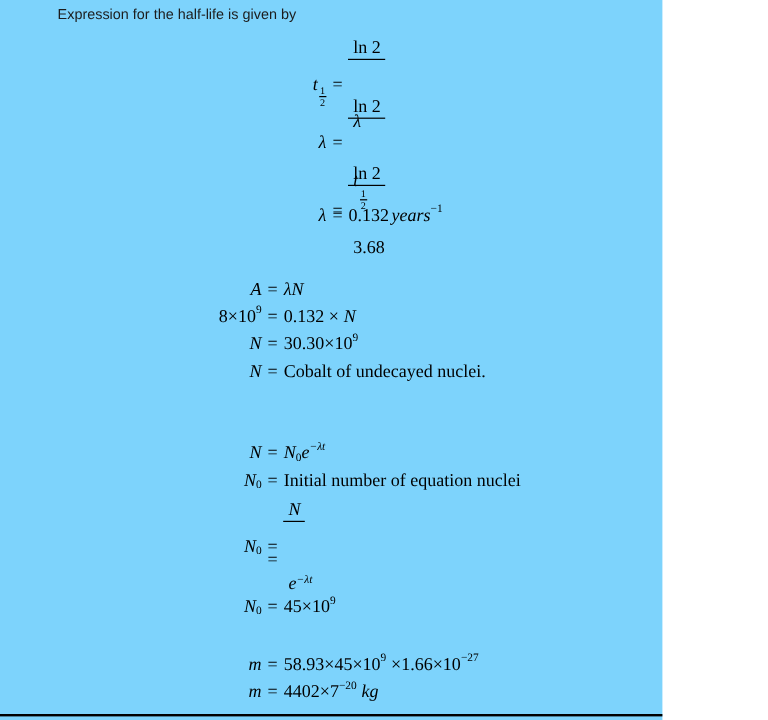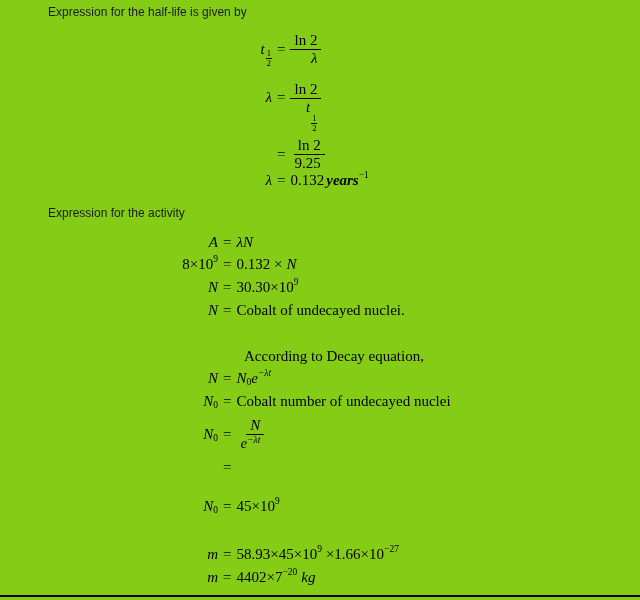--- a/index.html
+++ b/index.html
@@ -1,38 +1,38 @@
 <!DOCTYPE html>
 <html><head>
 <meta charset="utf-8">
 <style>
   html,body{margin:0;padding:0;background:#fff;}
-  .page{position:relative;width:640px;height:600px;background:#84cc16;overflow:hidden;
+  .page{position:relative;width:552px;height:600px;background:#7dd3fc;overflow:hidden;
         font-family:"Liberation Serif",serif;color:#000;}
   .heading{position:absolute;font-family:"Liberation Sans",sans-serif;
            font-size:12px;color:#1c1c1c;white-space:nowrap;}
   .caption{position:absolute;font-size:15px;color:#000;white-space:nowrap;}
   .mrow{position:absolute;display:flex;align-items:center;font-size:15px;white-space:nowrap;}
   .lhs{display:flex;justify-content:flex-end;align-items:center;}
   .b1 .lhs{width:112px;}
   .b2 .lhs{width:68px;}
   .rhs{display:flex;align-items:center;}
   .eq{margin:0 5px;}
   .i{font-style:italic;}
-  .frac{display:inline-flex;flex-direction:column;align-items:flex-end;line-height:1.15;}
+  .frac{display:inline-flex;flex-direction:column;align-items:flex-start;line-height:1.15;gap:44px;}
   .frac .num{border-bottom:1px solid #000;padding:0 4px;}
   .frac .den{padding:0 4px;}
   .shift5{position:relative;top:5px;}
   .sup{font-size:9.5px;position:relative;top:-5px;line-height:1;}
   .sub{font-size:9.5px;position:relative;top:4px;line-height:1;}
   .mfrac{display:inline-flex;flex-direction:column;align-items:center;
          font-size:8.5px;line-height:1.05;position:relative;top:9px;margin-left:1px;}
   .mfrac .m2{border-top:1px solid #000;padding:0 1px;}
   .gapl{margin-left:4px;}
-  .gaps{margin-left:2px;font-weight:bold;}
+  .gaps{margin-left:2px;}
   .rule{position:absolute;left:0;top:595px;width:640px;height:2px;background:#000;}
 </style>
 </head>
 <body>
 
 <div class="page">
 
   <div class="heading" style="left:48px;top:5px">Expression for the half-life is given by</div>
 
   <div class="mrow b1" style="left:160px;top:32px">
@@ -67,38 +67,37 @@
       </span>
     </div>
   </div>
 
   <div class="mrow b1" style="left:160px;top:137px">
     <div class="lhs"></div>
     <div class="rhs">
       <span class="eq">=</span>
       <span class="frac">
         <span class="num">ln 2</span>
-        <span class="den">9.25</span>
+        <span class="den">3.68</span>
       </span>
     </div>
   </div>
 
   <div class="mrow b1" style="left:160px;top:172px">
     <div class="lhs">
       <span class="i">λ</span>
     </div>
     <div class="rhs">
       <span class="eq">=</span>
       <span>0.132</span>
       <span class="i gaps">years</span>
       <span class="sup">−1</span>
     </div>
   </div>
 
-  <div class="heading" style="left:48px;top:206px">Expression for the activity</div>
 
   <div class="mrow b2" style="left:150px;top:234px">
     <div class="lhs">
       <span class="i">A</span>
     </div>
     <div class="rhs">
       <span class="eq">=</span>
       <span class="i">λN</span>
     </div>
   </div>
@@ -129,21 +128,20 @@
   <div class="mrow b2" style="left:150px;top:302px">
     <div class="lhs">
       <span class="i">N</span>
     </div>
     <div class="rhs">
       <span class="eq">=</span>
       <span>Cobalt of undecayed nuclei.</span>
     </div>
   </div>
 
-  <div class="caption" style="left:244px;top:348px">According to Decay equation,</div>
 
   <div class="mrow b2" style="left:150px;top:370px">
     <div class="lhs">
       <span class="i">N</span>
     </div>
     <div class="rhs">
       <span class="eq">=</span>
       <span class="i">N</span>
         <span class="sub">0</span>
         <span class="i">e</span>
@@ -151,21 +149,21 @@
     </div>
   </div>
 
   <div class="mrow b2" style="left:150px;top:393px">
     <div class="lhs">
       <span class="i">N</span>
         <span class="sub">0</span>
     </div>
     <div class="rhs">
       <span class="eq">=</span>
-      <span>Cobalt number of undecayed nuclei</span>
+      <span>Initial number of equation nuclei</span>
     </div>
   </div>
 
   <div class="mrow b2" style="left:150px;top:417px">
     <div class="lhs">
       <span class="i">N</span>
         <span class="sub">0</span>
     </div>
     <div class="rhs">
       <span class="eq">=</span>

